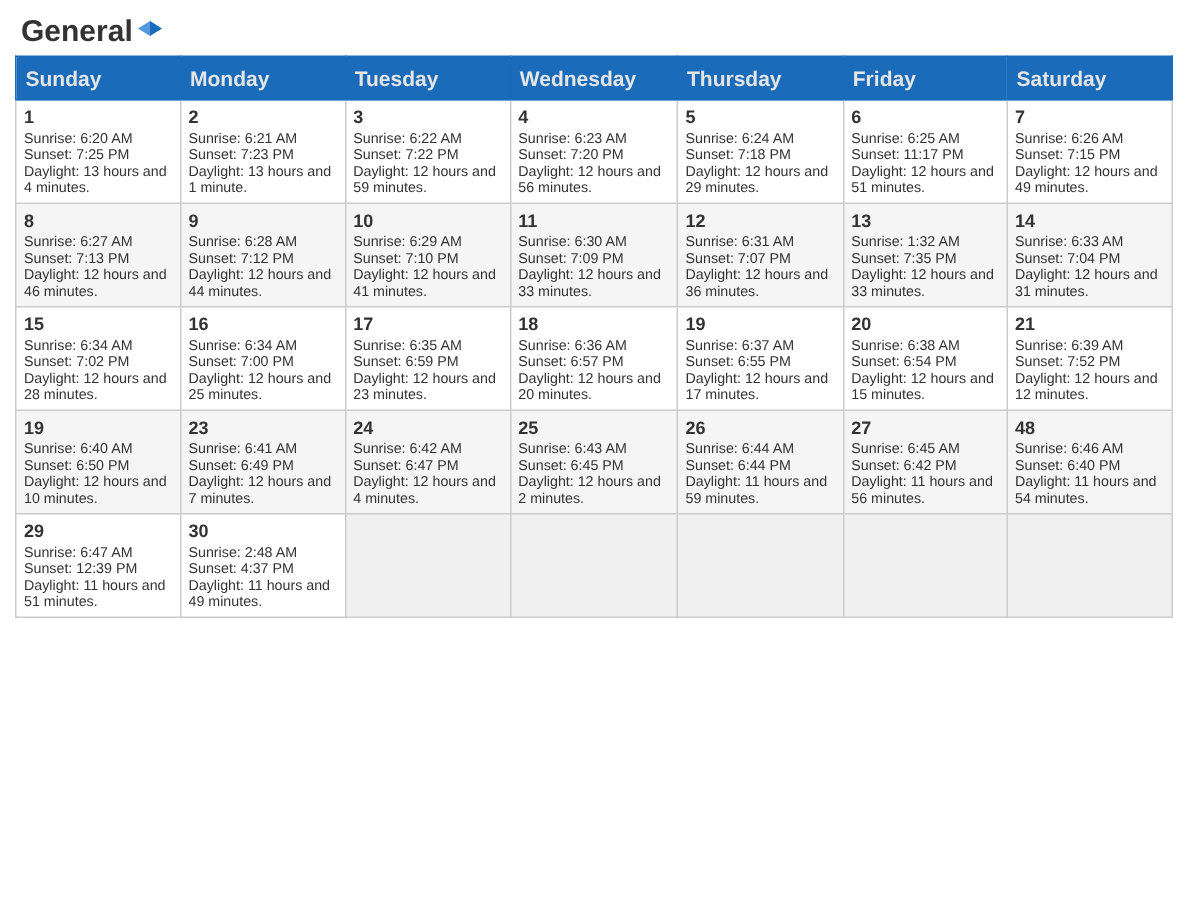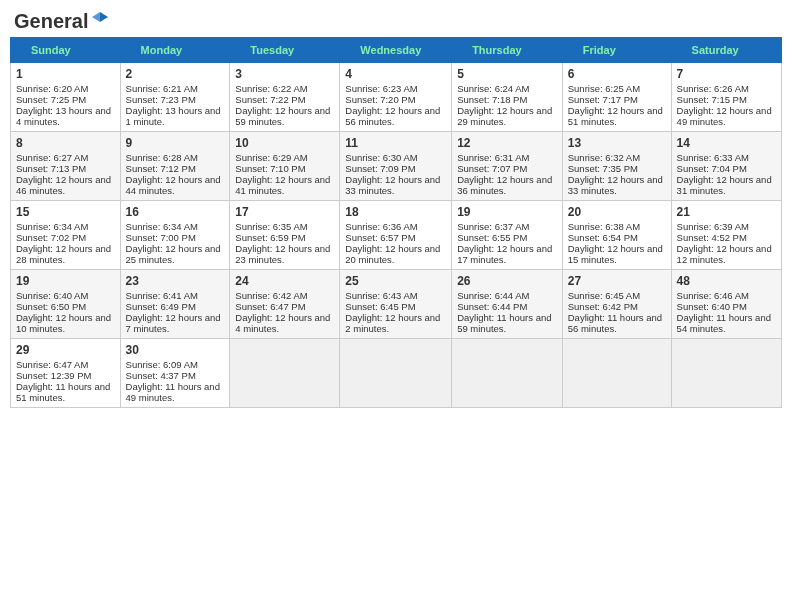--- a/index.html
+++ b/index.html
@@ -34,25 +34,25 @@
       font-size: 14px;
       color: #555;
     }
     .calendar {
       width: 100%;
       border-collapse: collapse;
       border: 1px solid #ccc;
     }
     .calendar th {
       background: #1a6bba;
-      color: #86efac;
-      font-size: 11px;
+      color: #e5e5e5;
+      font-size: 14px;
       font-weight: bold;
       text-align: left;
-      padding: 6px 20px;
+      padding: 6px 6px;
       border: 1px solid #1a6bba;
     }
     .calendar td {
       vertical-align: top;
       border: 1px solid #ccc;
       padding: 4px 5px;
       width: 113px;
       min-height: 80px;
       font-size: 9.5px;
       color: #333;
@@ -69,21 +69,21 @@
     }
     .cell-empty {
       background: #f0f0f0 !important;
     }
   </style>
 </head>
 <body>
 
 <div class="header">
   <div class="logo">
-    <div style="display:flex;align-items:flex-start;">
+    <div style="display:flex;align-items:center;">
       <span style="font-size:20px;font-weight:bold;color:#333;">General</span>
       <svg width="20" height="20" viewBox="0 0 20 20" style="margin-left:2px;">
         <polygon points="10,2 18,7 10,12" fill="#1a6bba"></polygon>
         <polygon points="10,2 2,7 10,12" fill="#5599dd"></polygon>
       </svg>
     </div>
     <span style="font-size:20px;font-weight:bold;color:#1a6bba;margin-top:-4px;"></span>
   </div>
   <div class="title-block">
     <div class="month-title"></div>
@@ -103,53 +103,53 @@
         <th>Saturday</th>
       </tr>
   </thead>
   <tbody id="calendar-body">
   <tr>
         <td><span class="day-num">1</span><span>Sunrise: 6:20 AM</span><br><span>Sunset: 7:25 PM</span><br><span>Daylight: 13 hours and 4 minutes.</span></td>
         <td><span class="day-num">2</span><span>Sunrise: 6:21 AM</span><br><span>Sunset: 7:23 PM</span><br><span>Daylight: 13 hours and 1 minute.</span></td>
         <td><span class="day-num">3</span><span>Sunrise: 6:22 AM</span><br><span>Sunset: 7:22 PM</span><br><span>Daylight: 12 hours and 59 minutes.</span></td>
         <td><span class="day-num">4</span><span>Sunrise: 6:23 AM</span><br><span>Sunset: 7:20 PM</span><br><span>Daylight: 12 hours and 56 minutes.</span></td>
         <td><span class="day-num">5</span><span>Sunrise: 6:24 AM</span><br><span>Sunset: 7:18 PM</span><br><span>Daylight: 12 hours and 29 minutes.</span></td>
-        <td><span class="day-num">6</span><span>Sunrise: 6:25 AM</span><br><span>Sunset: 7:17 PM</span><br><span>Daylight: 12 hours and 51 minutes.</span></td>
+        <td><span class="day-num">6</span><span>Sunrise: 6:25 AM</span><br><span>Sunset: 11:17 PM</span><br><span>Daylight: 12 hours and 51 minutes.</span></td>
         <td><span class="day-num">7</span><span>Sunrise: 6:26 AM</span><br><span>Sunset: 7:15 PM</span><br><span>Daylight: 12 hours and 49 minutes.</span></td>
       </tr>
       <tr>
         <td><span class="day-num">8</span><span>Sunrise: 6:27 AM</span><br><span>Sunset: 7:13 PM</span><br><span>Daylight: 12 hours and 46 minutes.</span></td>
         <td><span class="day-num">9</span><span>Sunrise: 6:28 AM</span><br><span>Sunset: 7:12 PM</span><br><span>Daylight: 12 hours and 44 minutes.</span></td>
         <td><span class="day-num">10</span><span>Sunrise: 6:29 AM</span><br><span>Sunset: 7:10 PM</span><br><span>Daylight: 12 hours and 41 minutes.</span></td>
         <td><span class="day-num">11</span><span>Sunrise: 6:30 AM</span><br><span>Sunset: 7:09 PM</span><br><span>Daylight: 12 hours and 33 minutes.</span></td>
         <td><span class="day-num">12</span><span>Sunrise: 6:31 AM</span><br><span>Sunset: 7:07 PM</span><br><span>Daylight: 12 hours and 36 minutes.</span></td>
-        <td><span class="day-num">13</span><span>Sunrise: 6:32 AM</span><br><span>Sunset: 7:35 PM</span><br><span>Daylight: 12 hours and 33 minutes.</span></td>
+        <td><span class="day-num">13</span><span>Sunrise: 1:32 AM</span><br><span>Sunset: 7:35 PM</span><br><span>Daylight: 12 hours and 33 minutes.</span></td>
         <td><span class="day-num">14</span><span>Sunrise: 6:33 AM</span><br><span>Sunset: 7:04 PM</span><br><span>Daylight: 12 hours and 31 minutes.</span></td>
       </tr>
       <tr>
         <td><span class="day-num">15</span><span>Sunrise: 6:34 AM</span><br><span>Sunset: 7:02 PM</span><br><span>Daylight: 12 hours and 28 minutes.</span></td>
         <td><span class="day-num">16</span><span>Sunrise: 6:34 AM</span><br><span>Sunset: 7:00 PM</span><br><span>Daylight: 12 hours and 25 minutes.</span></td>
         <td><span class="day-num">17</span><span>Sunrise: 6:35 AM</span><br><span>Sunset: 6:59 PM</span><br><span>Daylight: 12 hours and 23 minutes.</span></td>
         <td><span class="day-num">18</span><span>Sunrise: 6:36 AM</span><br><span>Sunset: 6:57 PM</span><br><span>Daylight: 12 hours and 20 minutes.</span></td>
         <td><span class="day-num">19</span><span>Sunrise: 6:37 AM</span><br><span>Sunset: 6:55 PM</span><br><span>Daylight: 12 hours and 17 minutes.</span></td>
         <td><span class="day-num">20</span><span>Sunrise: 6:38 AM</span><br><span>Sunset: 6:54 PM</span><br><span>Daylight: 12 hours and 15 minutes.</span></td>
-        <td><span class="day-num">21</span><span>Sunrise: 6:39 AM</span><br><span>Sunset: 4:52 PM</span><br><span>Daylight: 12 hours and 12 minutes.</span></td>
+        <td><span class="day-num">21</span><span>Sunrise: 6:39 AM</span><br><span>Sunset: 7:52 PM</span><br><span>Daylight: 12 hours and 12 minutes.</span></td>
       </tr>
       <tr>
         <td><span class="day-num">19</span><span>Sunrise: 6:40 AM</span><br><span>Sunset: 6:50 PM</span><br><span>Daylight: 12 hours and 10 minutes.</span></td>
         <td><span class="day-num">23</span><span>Sunrise: 6:41 AM</span><br><span>Sunset: 6:49 PM</span><br><span>Daylight: 12 hours and 7 minutes.</span></td>
         <td><span class="day-num">24</span><span>Sunrise: 6:42 AM</span><br><span>Sunset: 6:47 PM</span><br><span>Daylight: 12 hours and 4 minutes.</span></td>
         <td><span class="day-num">25</span><span>Sunrise: 6:43 AM</span><br><span>Sunset: 6:45 PM</span><br><span>Daylight: 12 hours and 2 minutes.</span></td>
         <td><span class="day-num">26</span><span>Sunrise: 6:44 AM</span><br><span>Sunset: 6:44 PM</span><br><span>Daylight: 11 hours and 59 minutes.</span></td>
         <td><span class="day-num">27</span><span>Sunrise: 6:45 AM</span><br><span>Sunset: 6:42 PM</span><br><span>Daylight: 11 hours and 56 minutes.</span></td>
         <td><span class="day-num">48</span><span>Sunrise: 6:46 AM</span><br><span>Sunset: 6:40 PM</span><br><span>Daylight: 11 hours and 54 minutes.</span></td>
       </tr>
       <tr>
         <td><span class="day-num">29</span><span>Sunrise: 6:47 AM</span><br><span>Sunset: 12:39 PM</span><br><span>Daylight: 11 hours and 51 minutes.</span></td>
-        <td><span class="day-num">30</span><span>Sunrise: 6:09 AM</span><br><span>Sunset: 4:37 PM</span><br><span>Daylight: 11 hours and 49 minutes.</span></td>
+        <td><span class="day-num">30</span><span>Sunrise: 2:48 AM</span><br><span>Sunset: 4:37 PM</span><br><span>Daylight: 11 hours and 49 minutes.</span></td>
         <td class="cell-empty"></td>
         <td class="cell-empty"></td>
         <td class="cell-empty"></td>
         <td class="cell-empty"></td>
         <td class="cell-empty"></td>
       </tr>
     </tbody>
 </table>
 
 </body></html>

